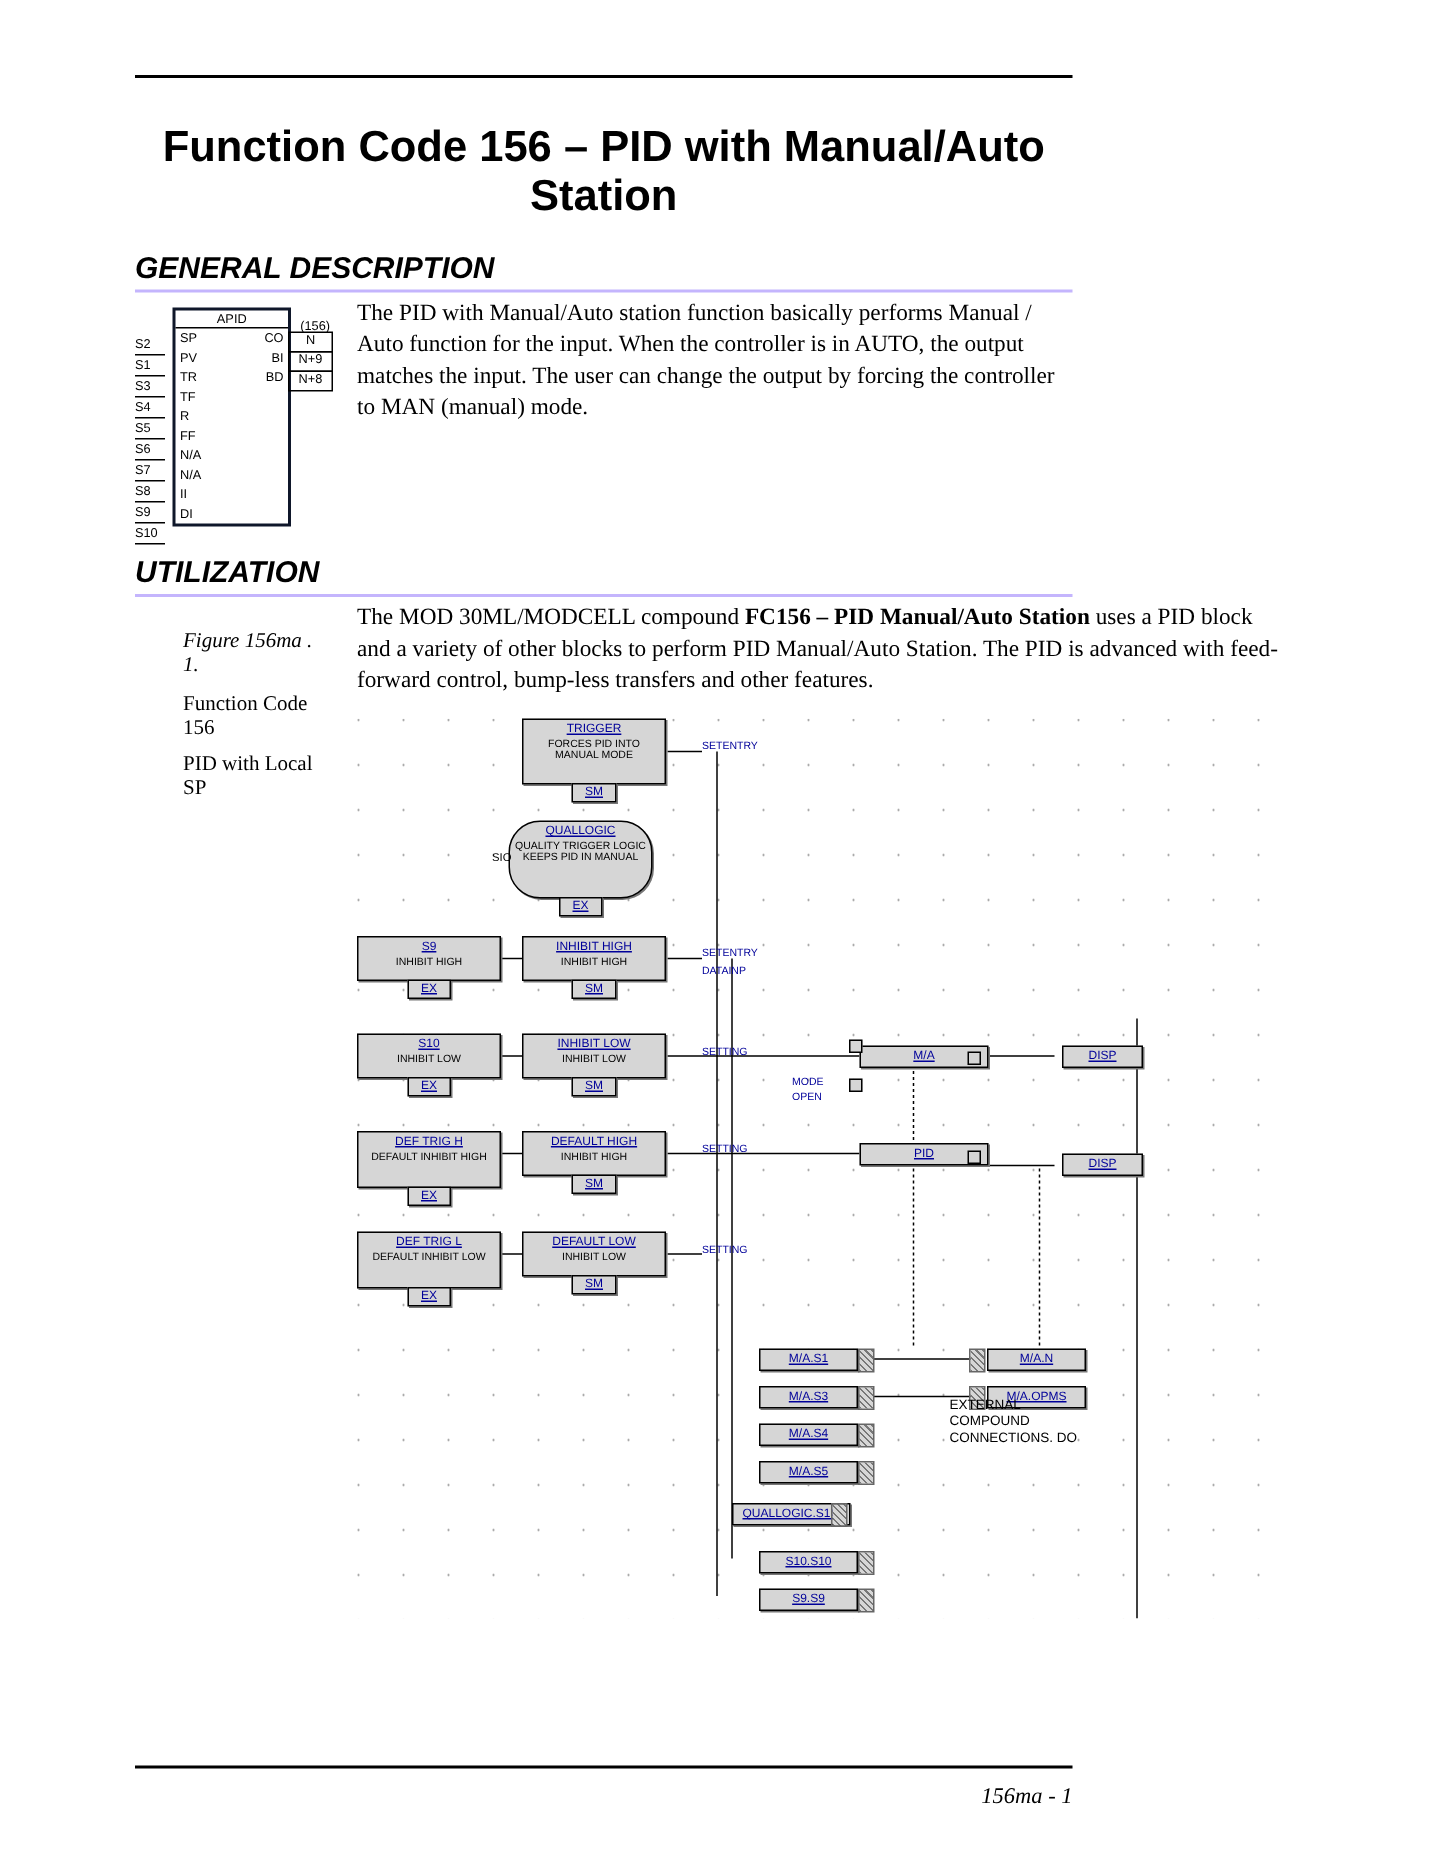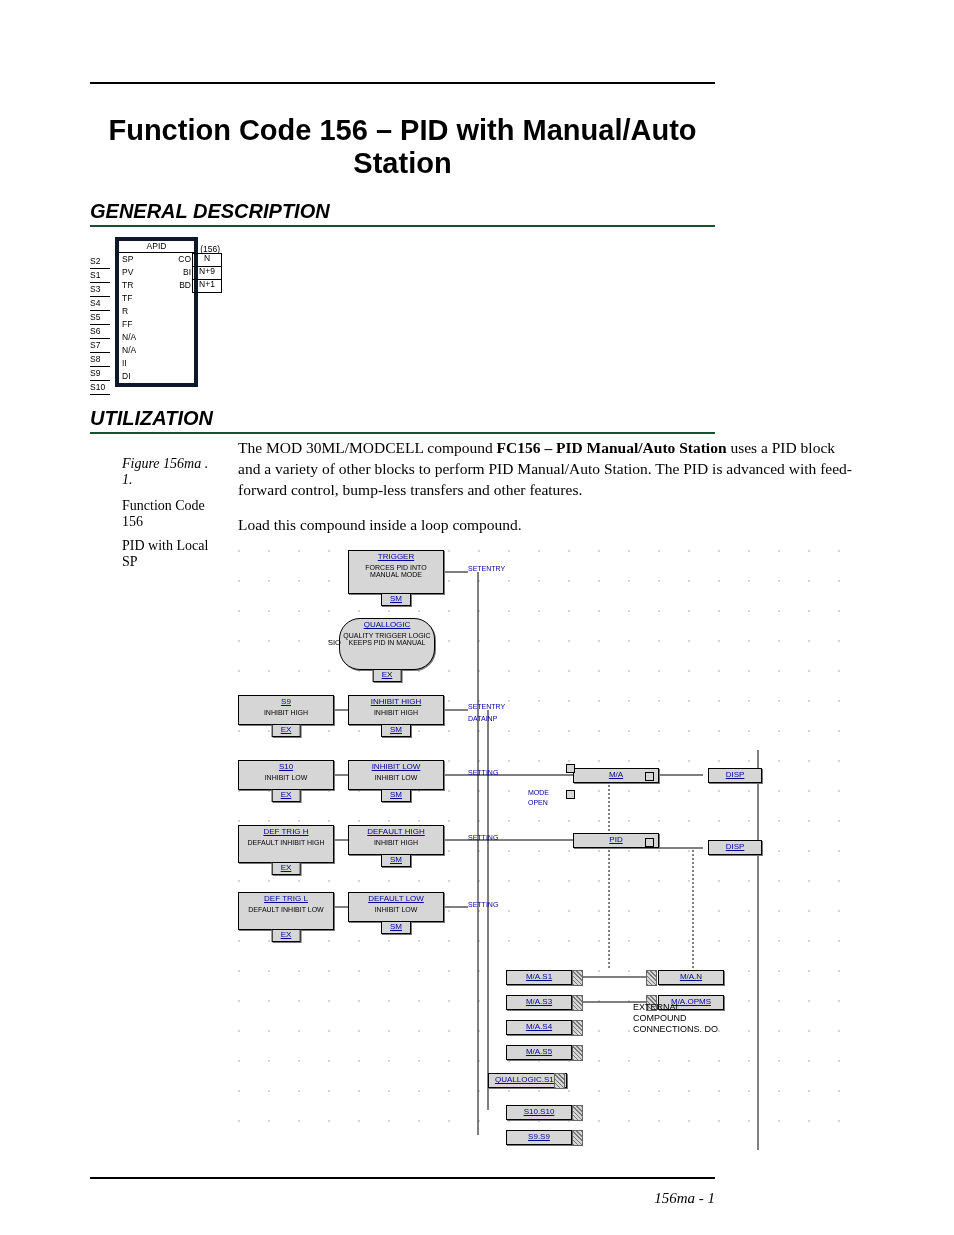--- a/index.html
+++ b/index.html
@@ -7,42 +7,42 @@
     background: #fff;
     color: #000;
     margin: 0;
     padding: 0;
   }
   .page {
     width: 785px;
     height: 1235px;
     position: relative;
     box-sizing: border-box;
-    padding: 62px 70px 40px 90px;
+    padding: 30px 70px 40px 90px;
   }
   .top-rule {
     border-top: 2px solid #000;
     margin-top: 20px;
     margin-bottom: 30px;
   }
   h1.title {
     font-family: Arial, Helvetica, sans-serif;
     font-size: 29px;
     font-weight: bold;
     text-align: center;
     margin: 0 0 20px 0;
   }
   h2.section {
     font-family: Arial, Helvetica, sans-serif;
     font-size: 20px;
     font-weight: bold;
     font-style: italic;
     text-transform: uppercase;
     margin: 0 0 4px 0;
-    border-bottom: 2px solid #14532d;
+    border-bottom: 2px solid #c4b5fd;
     padding-bottom: 2px;
   }
   .two-col {
     display: flex;
     gap: 18px;
     margin-bottom: 20px;
   }
   .left-col {
     flex: 0 0 130px;
   }
@@ -54,21 +54,21 @@
   .right-col p { margin: 0 0 14px 0; }
   .bold { font-weight: bold; }
 
   
   .apid-wrap {
     font-family: Arial, Helvetica, sans-serif;
     font-size: 8.5px;
     line-height: 1.1;
   }
   .apid-box {
-    border: 4px solid #0f172a;
+    border: 2px solid #0f172a;
     width: 75px;
     margin-left: 25px;
     margin-top: 6px;
   }
   .apid-title {
     text-align: center;
     border-bottom: 1px solid #000;
     padding: 1px 0;
   }
   .apid-row {
@@ -236,21 +236,21 @@
           <div class="apid-in">S7</div>
           <div class="apid-in">S8</div>
           <div class="apid-in">S9</div>
           <div class="apid-in">S10</div>
         </div>
 
         <div style="position:absolute; left:102px; top:8px;">
           <div class="apid-code">(156)</div>
           <div class="apid-out">N</div>
           <div class="apid-out">N+9</div>
-          <div class="apid-out">N+1</div>
+          <div class="apid-out">N+8</div>
         </div>
         <div class="apid-box">
           <div class="apid-title">APID</div>
           <div class="apid-row">
               <span>SP</span>
               <span>CO</span>
             </div>
           <div class="apid-row">
               <span>PV</span>
               <span>BI</span>
@@ -275,37 +275,39 @@
               <span>N/A</span>
             </div>
           <div class="apid-row">
               <span>II</span>
             </div>
           <div class="apid-row">
               <span>DI</span>
             </div>
         </div>
       </div>
+    </div>
+    <div class="right-col">
+      <p>The PID with Manual/Auto station function basically performs Manual / Auto function for the input. When the controller is in AUTO, the output matches the input. The user can change the output by forcing the controller to MAN (manual) mode.</p>
     </div>
   </div>
 
   <h2 class="section">Utilization</h2>
   <div class="two-col" style="margin-bottom:6px;">
     <div class="left-col">
       <div class="fig-caption">
         <div class="fig-head">Figure 156ma . 1.</div>
         <div>Function Code 156</div>
         <div>PID with Local SP</div>
       </div>
     </div>
     <div class="right-col">
       <p>
         <span>The MOD 30ML/MODCELL compound </span><span class="bold">FC156 – PID Manual/Auto Station</span><span> uses a PID block and a variety of other blocks to perform PID Manual/Auto Station. The PID is advanced with feed-forward control, bump-less transfers and other features.</span>
       </p>
-      <p>Load this compound inside a loop compound.</p>
 
       <div class="diagram">
 
         <svg width="620" height="600">
           <defs>
             <pattern id="dots" width="30" height="30" patternUnits="userSpaceOnUse">
               <circle cx="1" cy="1" r="0.7" fill="#888"></circle>
             </pattern>
           </defs>
           <rect width="620" height="600" fill="url(#dots)"></rect>

